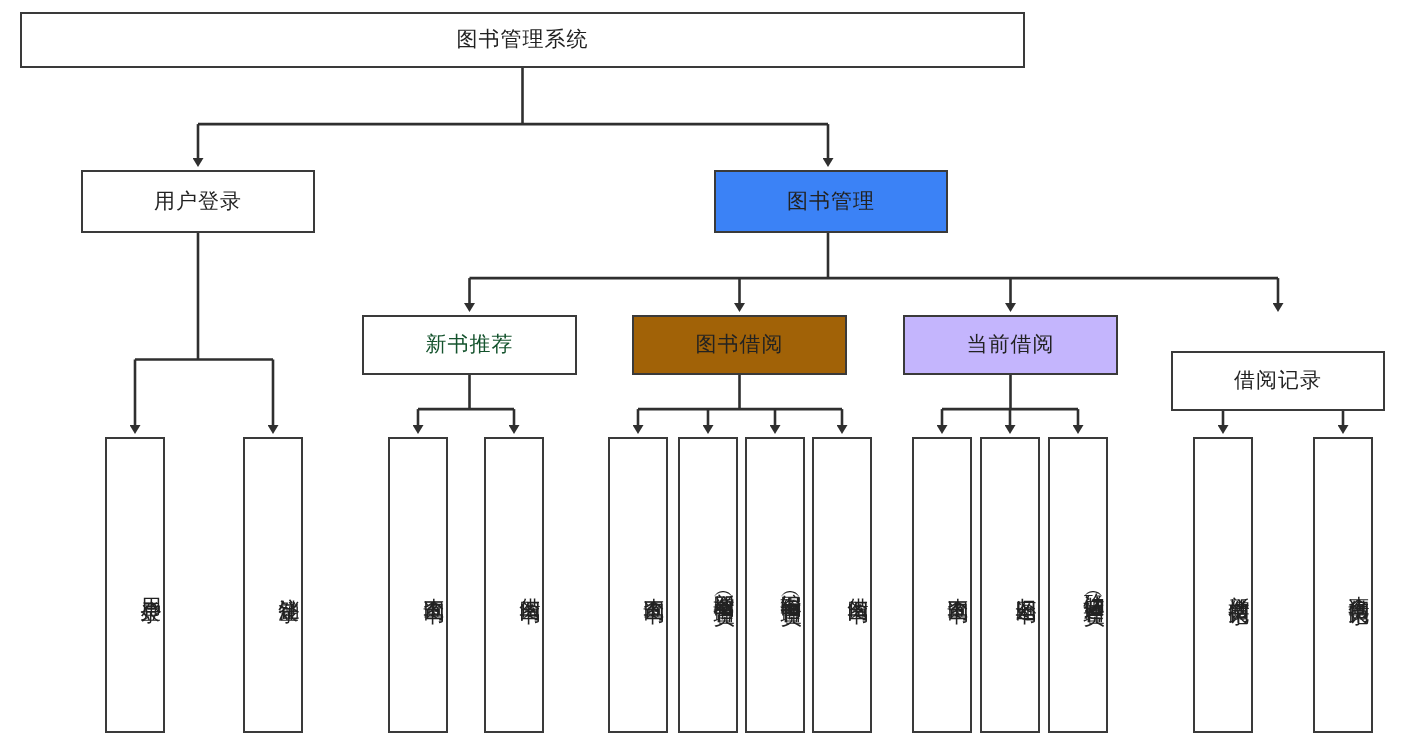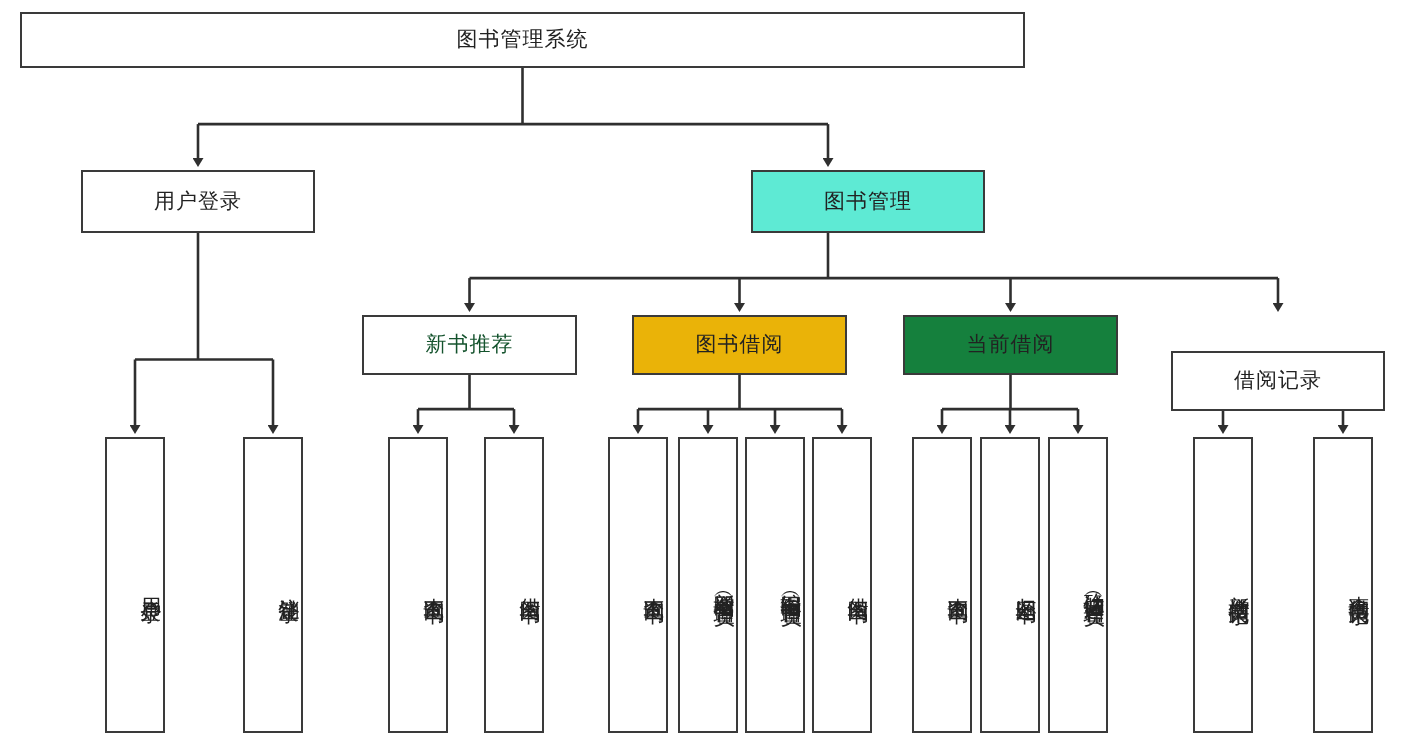--- a/index.html
+++ b/index.html
@@ -108,30 +108,30 @@
       </g>
   </svg>
 
   <div id="node-layer">
       <div class="node node-h" style="left: 20px; top: 12px; width: 1005px; height: 56px; border-color: rgb(58, 58, 58); background: rgb(255, 255, 255); color: rgb(34, 34, 34);">
         <span>图书管理系统</span>
       </div>
       <div class="node node-h" style="left: 81px; top: 170px; width: 234px; height: 63px; border-color: rgb(58, 58, 58); background: rgb(255, 255, 255); color: rgb(34, 34, 34);">
         <span>用户登录</span>
       </div>
-      <div class="node node-h" style="left: 751px; top: 170px; width: 234px; height: 63px; border-color: rgb(58, 58, 58); background: #5eead4; color: rgb(34, 34, 34);">
+      <div class="node node-h" style="left: 714px; top: 170px; width: 234px; height: 63px; border-color: rgb(58, 58, 58); background: #3b82f6; color: rgb(34, 34, 34);">
         <span>图书管理</span>
       </div>
       <div class="node node-h" style="left: 362px; top: 315px; width: 215px; height: 60px; border-color: rgb(58, 58, 58); background: rgb(255, 255, 255); color: #14532d;">
         <span>新书推荐</span>
       </div>
-      <div class="node node-h" style="left: 632px; top: 315px; width: 215px; height: 60px; border-color: rgb(58, 58, 58); background: #eab308; color: rgb(34, 34, 34);">
+      <div class="node node-h" style="left: 632px; top: 315px; width: 215px; height: 60px; border-color: rgb(58, 58, 58); background: #a16207; color: rgb(34, 34, 34);">
         <span>图书借阅</span>
       </div>
-      <div class="node node-h" style="left: 903px; top: 315px; width: 215px; height: 60px; border-color: rgb(58, 58, 58); background: #15803d; color: rgb(34, 34, 34);">
+      <div class="node node-h" style="left: 903px; top: 315px; width: 215px; height: 60px; border-color: rgb(58, 58, 58); background: #c4b5fd; color: rgb(34, 34, 34);">
         <span>当前借阅</span>
       </div>
       <div class="node node-h" style="left: 1171px; top: 315px; width: 214px; height: 60px; border-color: rgb(58, 58, 58); background: rgb(255, 255, 255); color: rgb(34, 34, 34); margin-top: 36px;">
         <span>借阅记录</span>
       </div>
       <div class="node node-v" style="left: 105px; top: 437px; width: 60px; height: 296px; border-color: rgb(58, 58, 58); background: rgb(255, 255, 255); color: rgb(34, 34, 34);">
         <span>用户登录</span>
       </div>
       <div class="node node-v" style="left: 243px; top: 437px; width: 60px; height: 296px; border-color: rgb(58, 58, 58); background: rgb(255, 255, 255); color: rgb(34, 34, 34);">
         <span>注销登录</span>

